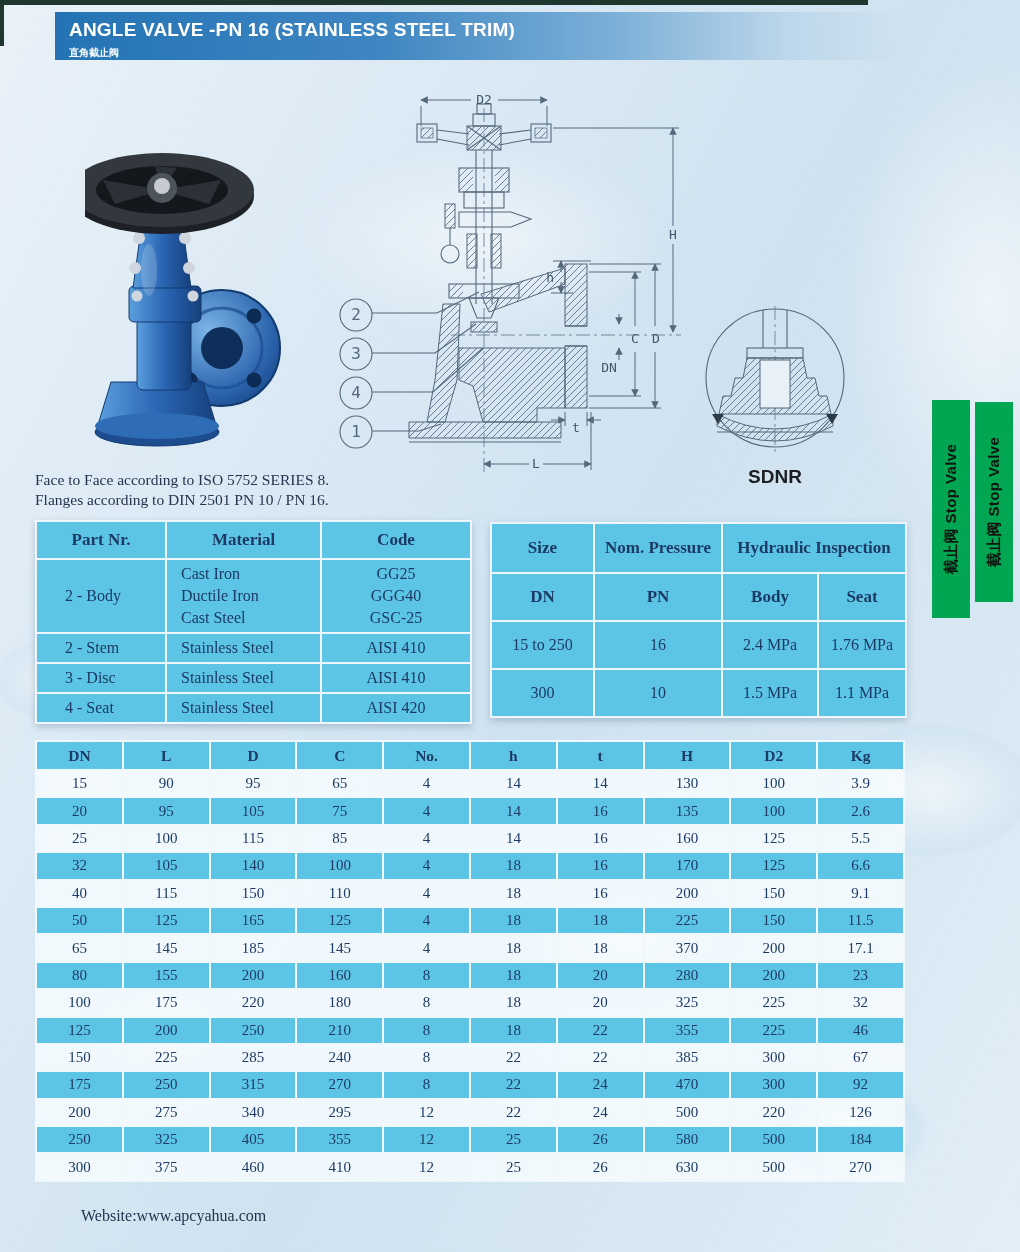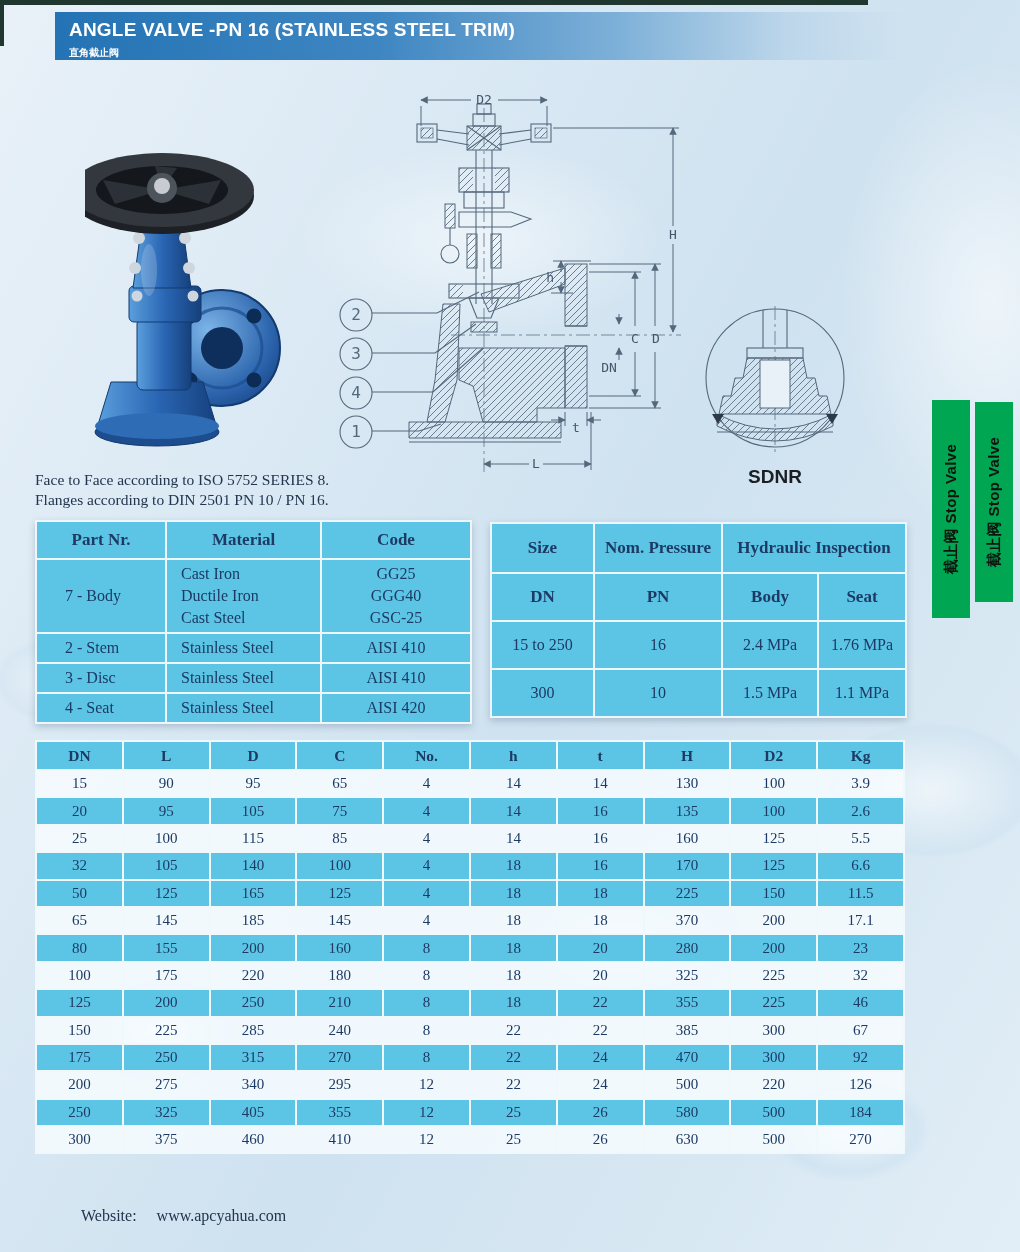--- a/index.html
+++ b/index.html
@@ -54,21 +54,21 @@
   .press tr.h2 th{height:44px;}
   .press td{height:44px;}
 
   .dims{position:absolute;left:35px;top:740px;width:870px;table-layout:fixed;}
   .dims th{background:#5cc5e6;height:25px;border:2px solid #f0f8fc;font-size:15.5px;font-weight:700;text-align:center;}
   .dims td{height:23.4px;border:2px solid #f0f8fc;font-size:15px;text-align:center;}
   .dims tr.blue td{background:#5cc5e6;}
   .dims tr.light td{background:rgba(248,252,255,.82);}
 
   .footer{position:absolute;left:81px;top:1207px;display:flex;gap:48px;color:#22344e;font-size:16px;}
-  .footer .grp{display:flex;gap:20px;}
+  .footer .grp{display:flex;gap:0;}
 </style>
 </head>
 <body>
 
 <div class="page">
   <div class="edge-top"></div>
   <div class="edge-left"></div>
 
   <header class="title-band">
     <div class="title-en">ANGLE VALVE -PN 16 (STAINLESS STEEL TRIM)</div>
@@ -285,21 +285,21 @@
       </colgroup>
     <thead>
       <tr>
         <th>Part Nr.</th>
         <th>Material</th>
         <th>Code</th>
       </tr>
     </thead>
     <tbody>
       <tr>
-        <td class="pl">7 - Body</td>
+        <td class="pl">2 - Body</td>
         <td class="ml">
           <div>Cast Iron</div>
           <div>Ductile Iron</div>
           <div>Cast Steel</div>
         </td>
         <td class="cc">
           <div>GG25</div>
           <div>GGG40</div>
           <div>GSC-25</div>
         </td>
@@ -413,20 +413,32 @@
           <td>105</td>
           <td>140</td>
           <td>100</td>
           <td>4</td>
           <td>18</td>
           <td>16</td>
           <td>170</td>
           <td>125</td>
           <td>6.6</td>
         </tr>
+        <tr class="light">
+          <td>40</td>
+          <td>115</td>
+          <td>150</td>
+          <td>110</td>
+          <td>4</td>
+          <td>18</td>
+          <td>16</td>
+          <td>200</td>
+          <td>150</td>
+          <td>9.1</td>
+        </tr>
         <tr class="blue">
           <td>50</td>
           <td>125</td>
           <td>165</td>
           <td>125</td>
           <td>4</td>
           <td>18</td>
           <td>18</td>
           <td>225</td>
           <td>150</td>

